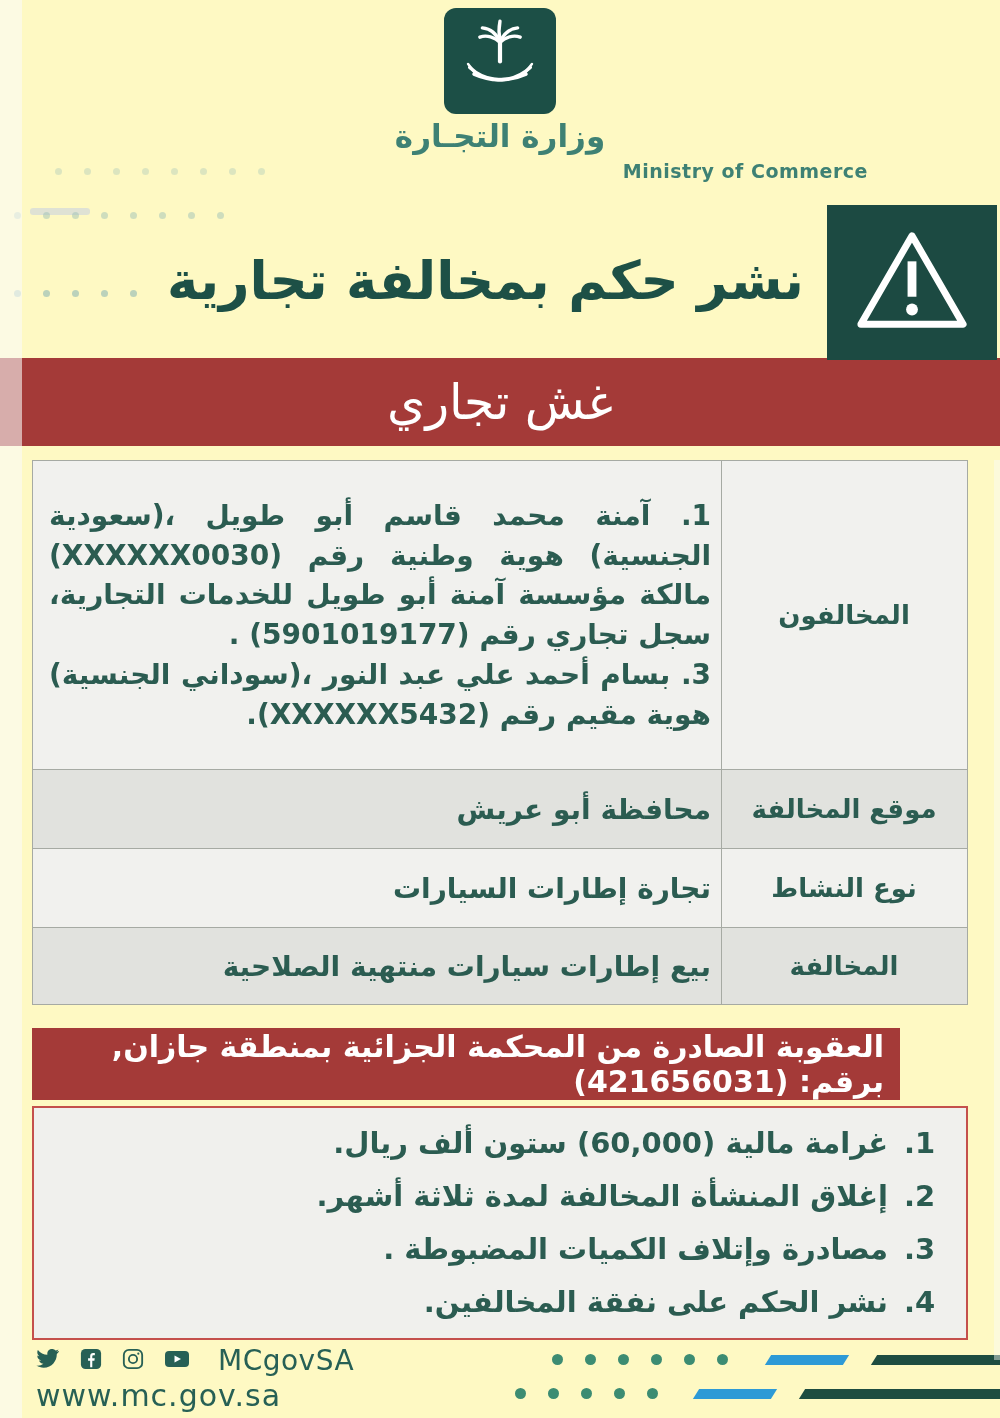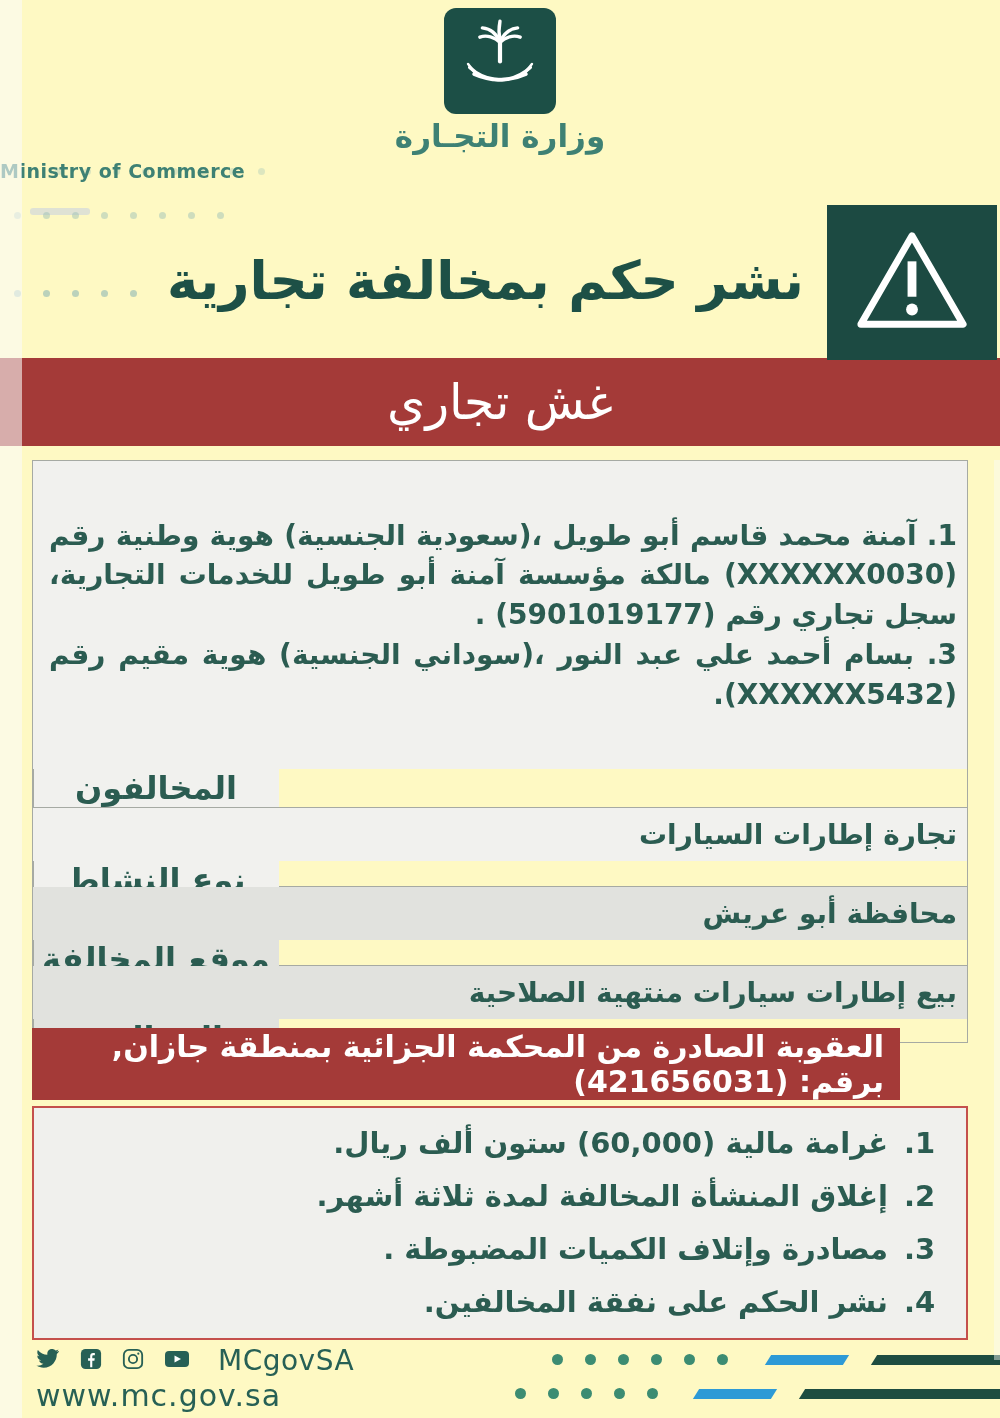--- a/index.html
+++ b/index.html
@@ -21,21 +21,21 @@
   .logo-box{
     position:absolute;left:444px;top:8px;width:112px;height:106px;
     background:#1C4F46;border-radius:12px;
     display:flex;align-items:center;justify-content:center;
   }
   .ministry-ar{
     position:absolute;left:0;top:118px;width:1000px;text-align:center;
     font-size:31px;font-weight:bold;color:#3E8174;direction:rtl;
   }
   .ministry-en{
-    position:absolute;left:0;top:160px;width:868px;text-align:left;
+    position:absolute;left:0;top:160px;width:868px;text-align:right;
     font-size:19px;font-weight:bold;color:#3E8174;letter-spacing:.5px;
   }
   .faint-dots{position:absolute;display:flex;gap:22px;}
   .faint-dots i{width:7px;height:7px;border-radius:50%;background:#9FC2B8;display:block;}
   .faint-dash{position:absolute;height:7px;background:#D7DCD8;border-radius:3px;}
 
   
   .title-row{position:absolute;left:0;top:200px;width:1000px;height:160px;}
   .main-title{
     position:absolute;right:196px;top:0;height:160px;display:flex;align-items:center;
@@ -68,25 +68,25 @@
   .t-row:last-child{border-bottom:none;}
   .t-value{
     flex:1;box-sizing:border-box;direction:rtl;
     display:flex;flex-direction:column;justify-content:center;
     font-size:28px;font-weight:bold;color:#2B5C51;
     padding:10px 10px 10px 16px;
   }
   .t-label{
     width:246px;box-sizing:border-box;border-right:1px solid #A6AAA3;
     display:flex;align-items:center;justify-content:center;
-    font-size:32px;font-weight:bold;color:#2B5C51;direction:rtl;
+    font-size:26px;font-weight:bold;color:#2B5C51;direction:rtl;
     order:2;border-right:none;border-left:none;
   }
   
-  .t-row{flex-direction:column;}
+  .t-row{flex-direction:row;}
   .t-row .t-value{order:1;}
   .t-row .t-label{order:2;border-left:0;border-right:0;box-shadow:inset 1px 0 0 #A6AAA3;}
   .row-light{background:#F1F1EE;}
   .row-dark{background:#E1E2DE;}
   .violators-cell{min-height:308px;line-height:1.42;text-align:justify;}
   .violators-cell .v-item{text-align:justify;}
   .single-line{justify-content:center;text-align:right;height:56px;}
   .r2{height:78px;} .r3{height:78px;} .r4{height:76px;}
 
   
@@ -197,27 +197,27 @@
   <div class="banner-type">غش تجاري</div>
 
   <div class="details-table">
     <div class="t-row">
       <div class="t-value row-light violators-cell">
         <div class="v-item">1. آمنة محمد قاسم أبو طويل ،(سعودية الجنسية) هوية وطنية رقم (XXXXXX0030) مالكة مؤسسة آمنة أبو طويل للخدمات التجارية، سجل تجاري رقم (5901019177) .</div>
         <div class="v-item">3. بسام أحمد علي عبد النور ،(سوداني الجنسية) هوية مقيم رقم (XXXXXX5432).</div>
       </div>
       <div class="t-label row-light">المخالفون</div>
     </div>
+    <div class="t-row r2">
+      <div class="t-value row-dark single-line r2">محافظة أبو عريش</div>
+      <div class="t-label row-dark">موقع المخالفة</div>
+    </div>
     <div class="t-row r3">
       <div class="t-value row-light single-line r3">تجارة إطارات السيارات</div>
       <div class="t-label row-light">نوع النشاط</div>
-    </div>
-    <div class="t-row r2">
-      <div class="t-value row-dark single-line r2">محافظة أبو عريش</div>
-      <div class="t-label row-dark">موقع المخالفة</div>
     </div>
     <div class="t-row r4">
       <div class="t-value row-dark single-line r4">بيع إطارات سيارات منتهية الصلاحية</div>
       <div class="t-label row-dark">المخالفة</div>
     </div>
   </div>
 
   <div class="penalty-banner">العقوبة الصادرة من المحكمة الجزائية بمنطقة جازان, برقم: (421656031)</div>
 
   <div class="penalty-box">

